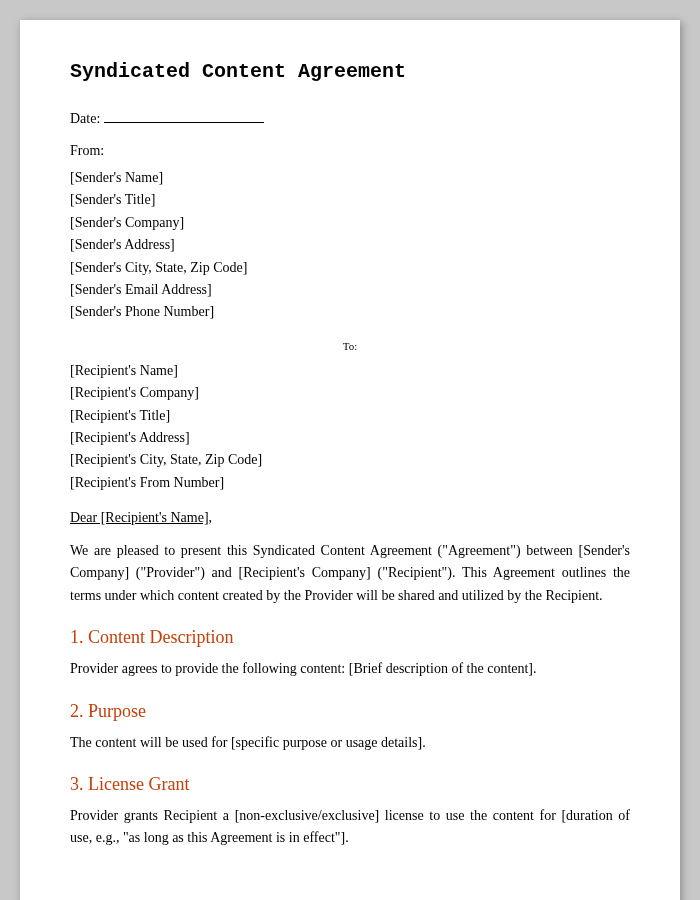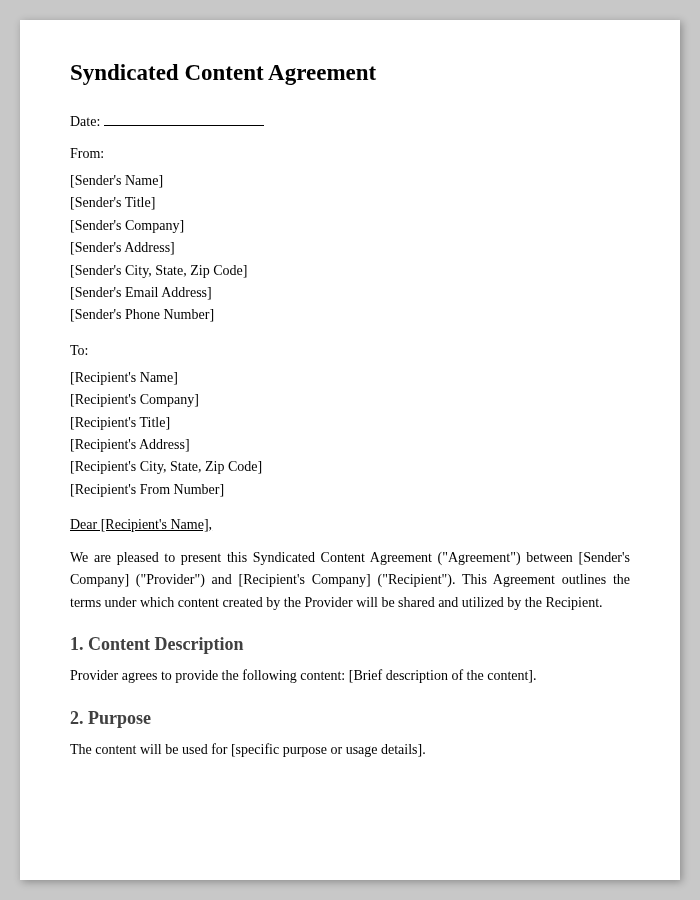--- a/index.html
+++ b/index.html
@@ -20,24 +20,24 @@
 
     .document-container {
       background-color: #ffffff;
       width: 660px;
       min-height: 860px;
       padding: 40px 50px;
       box-shadow: 2px 2px 8px rgba(0,0,0,0.3);
     }
 
     .doc-title {
-      font-size: 23px;
+      font-size: 20px;
       font-weight: bold;
       margin-bottom: 24px;
-      font-family: Liberation Serif, serif;
+      font-family: Liberation Mono, monospace;
     }
 
     .date-line {
       font-size: 14px;
       margin-bottom: 16px;
       display: flex;
       align-items: baseline;
       gap: 4px;
     }
 
@@ -53,22 +53,23 @@
       margin-bottom: 8px;
     }
 
     .sender-block {
       font-size: 14px;
       line-height: 1.6;
       margin-bottom: 16px;
     }
 
     .to-label {
-      font-size: 14px;
+      font-size: 11px;
       margin-bottom: 8px;
+      text-align: center;
     }
 
     .recipient-block {
       font-size: 14px;
       line-height: 1.6;
       margin-bottom: 16px;
     }
 
     .dear-line {
       font-size: 14px;
@@ -78,22 +79,22 @@
 
     .intro-paragraph {
       font-size: 14px;
       line-height: 1.6;
       margin-bottom: 20px;
       text-align: justify;
     }
 
     .section-heading {
       font-size: 18px;
-      font-weight: bold;
-      color: #404040;
+      font-weight: normal;
+      color: #c2410c;
       margin-bottom: 10px;
       margin-top: 4px;
     }
 
     .section-text {
       font-size: 14px;
       line-height: 1.6;
       margin-bottom: 20px;
       text-align: justify;
     }
@@ -144,14 +145,18 @@
   <div class="section-block">
     <div class="section-heading">1. Content Description</div>
     <div class="section-text">Provider agrees to provide the following content: [Brief description of the content].</div>
   </div>
 
   <div class="section-block">
     <div class="section-heading">2. Purpose</div>
     <div class="section-text">The content will be used for [specific purpose or usage details].</div>
   </div>
 
+  <div class="section-block">
+    <div class="section-heading">3. License Grant</div>
+    <div class="section-text">Provider grants Recipient a [non-exclusive/exclusive] license to use the content for [duration of use, e.g., "as long as this Agreement is in effect"].</div>
+  </div>
 
 </div>
 
 </body></html>

